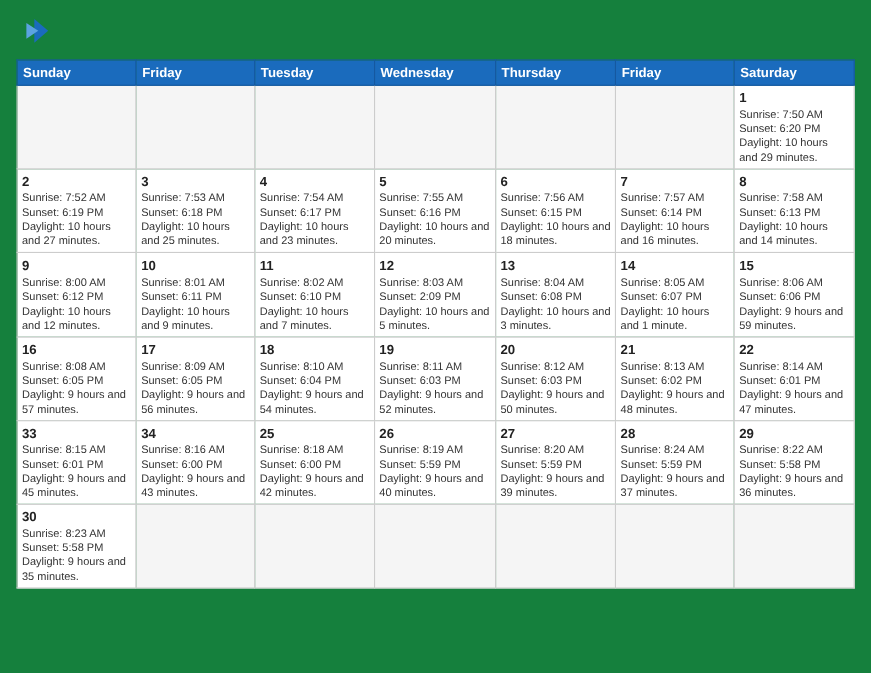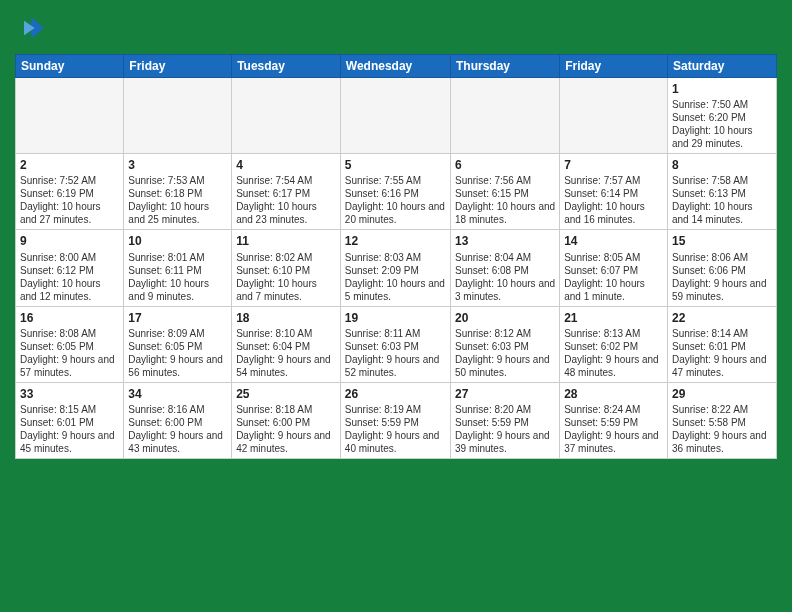--- a/index.html
+++ b/index.html
@@ -318,15 +318,29 @@
 Sunset: 5:59 PM
 Daylight: 9 hours and 37 minutes.</div>
           </td>
           <td>
             <span class="day-number">29</span>
             <div class="day-info">Sunrise: 8:22 AM
 Sunset: 5:58 PM
 Daylight: 9 hours and 36 minutes.</div>
           </td>
         </tr>
+        <tr class="last-row">
+          <td>
+            <span class="day-number">30</span>
+            <div class="day-info">Sunrise: 8:23 AM
+Sunset: 5:58 PM
+Daylight: 9 hours and 35 minutes.</div>
+          </td>
+          <td class="empty"></td>
+          <td class="empty"></td>
+          <td class="empty"></td>
+          <td class="empty"></td>
+          <td class="empty"></td>
+          <td class="empty"></td>
+        </tr>
       </tbody>
   </table>
 </div>
 
 </body></html>

